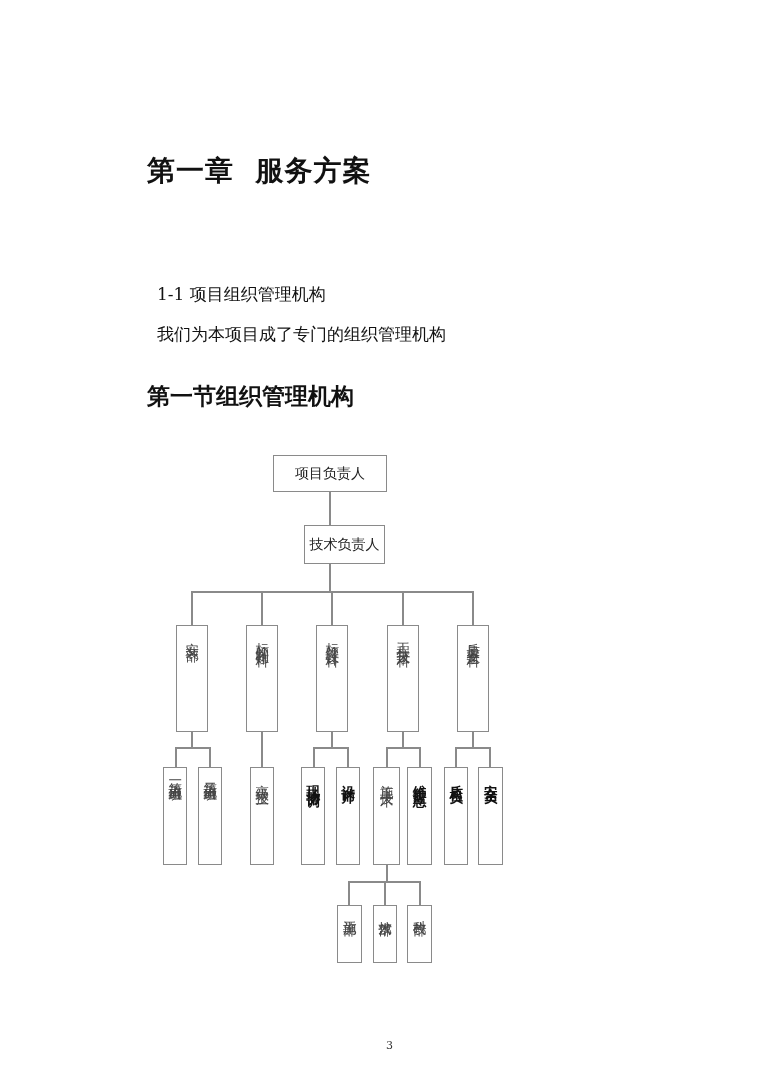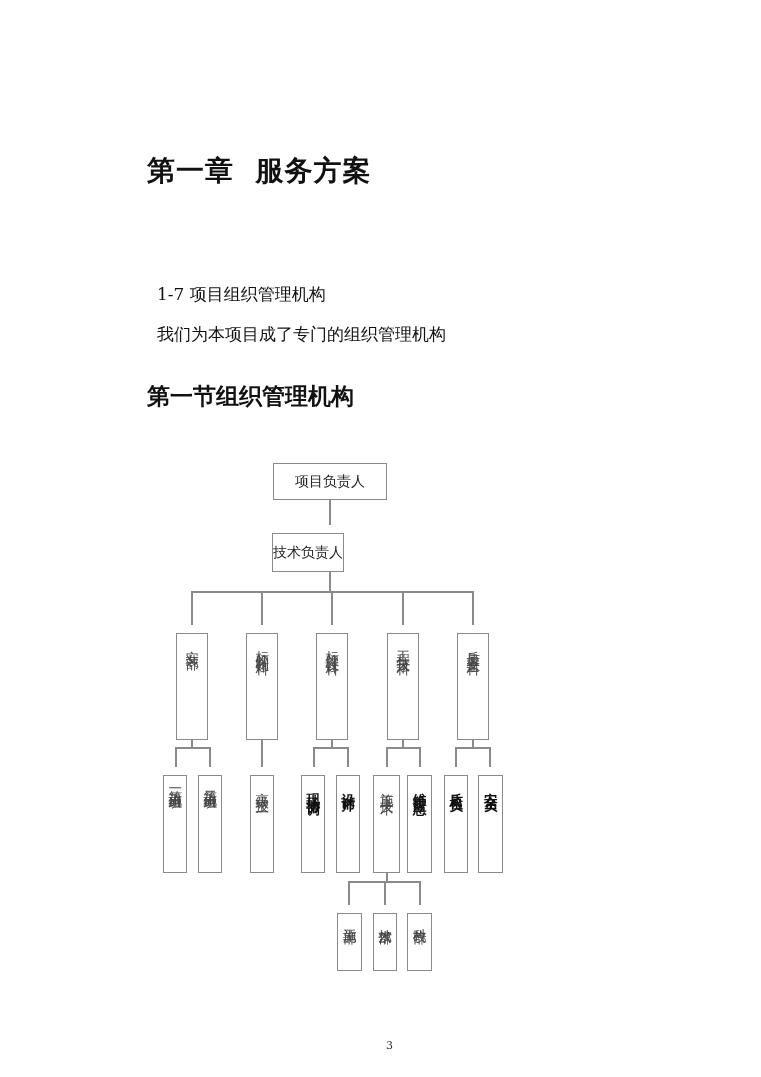--- a/index.html
+++ b/index.html
@@ -6,35 +6,35 @@
   body { width: 761px; height: 1077px; position: relative; overflow: hidden;
          font-family: "DejaVu Serif", "Liberation Serif", serif; color: #111; }
   .abs { position: absolute; }
   .chapter-title { left: 147px; top: 152px; font-size: 28px; font-weight: bold;
                    letter-spacing: 1px; white-space: pre; font-family: "DejaVu Sans", sans-serif; text-align: right; }
   .para { font-size: 17px; white-space: nowrap; }
   .section-title { left: 147px; top: 381px; font-size: 23px; font-weight: bold;
                    font-family: "DejaVu Sans", sans-serif; }
   .page-number { left: 386px; top: 1039px; font-size: 11px; color: #333; }
 
-  .box { position: absolute; border: 1.5px solid #8a8a8a; background: #fff; box-sizing: border-box; margin-top: 8px; }
+  .box { position: absolute; border: 1.5px solid #8a8a8a; background: #fff; box-sizing: border-box; }
   .hbox { display: flex; align-items: center; justify-content: center;
           font-family: "DejaVu Sans", sans-serif; font-size: 14px; color: #222; }
   .vbox { font-family: "DejaVu Sans", sans-serif; font-size: 13.5px; color: #222;
           display: flex; justify-content: center; padding-top: 6px; }
   .vtext { writing-mode: vertical-rl; text-orientation: upright; letter-spacing: 3px; line-height: 1; }
   .vtext.light { color: #444; font-weight: normal; }
   .vtext.bold { font-weight: bold; color: #111; }
   .line { position: absolute; background: #8a8a8a; }
 </style>
 </head>
 <body>
 
 <div class="abs chapter-title">第一章  服务方案</div>
-<div class="abs para" style="left:157px; top:283px;">1-7 项目组织管理机构</div>
+<div class="abs para" style="left:157px; top:283px;">1-1 项目组织管理机构</div>
 <div class="abs para" style="left:157px; top:323px;">我们为本项目成了专门的组织管理机构</div>
 <div class="abs section-title">第一节组织管理机构</div>
 
 <div>
 
   <div class="line" style="left:329px; top:491px; width:1.5px; height:34px;"></div>
   <div class="line" style="left:329px; top:563px; width:1.5px; height:29px;"></div>
   <div class="line" style="left:191px; top:591px; width:282px; height:1.5px;"></div>
   <div class="line" style="left:191px; top:591px; width:1.5px; height:34px;"></div>
   <div class="line" style="left:261px; top:591px; width:1.5px; height:34px;"></div>
@@ -66,21 +66,21 @@
 
   <div class="line" style="left:386px; top:864px; width:1.5px; height:18px;"></div>
   <div class="line" style="left:348px; top:881px; width:72px; height:1.5px;"></div>
   <div class="line" style="left:348px; top:881px; width:1.5px; height:24px;"></div>
   <div class="line" style="left:384px; top:881px; width:1.5px; height:24px;"></div>
   <div class="line" style="left:419px; top:881px; width:1.5px; height:24px;"></div>
 
   <div class="box hbox" style="left:273px; top:455px; width:114px; height:37px;">
     <span>项目负责人</span>
   </div>
-  <div class="box hbox" style="left:272px; top:525px; width:72px; height:39px;">
+  <div class="box hbox" style="left:304px; top:525px; width:81px; height:39px;">
     <span>技术负责人</span>
   </div>
 
   <div class="box vbox" style="left:176px; top:625px; width:32px; height:107px;">
     <span class="vtext light">安装部</span>
   </div>
   <div class="box vbox" style="left:246px; top:625px; width:32px; height:107px;">
     <span class="vtext light">标牌制作科</span>
   </div>
   <div class="box vbox" style="left:316px; top:625px; width:32px; height:107px;">

